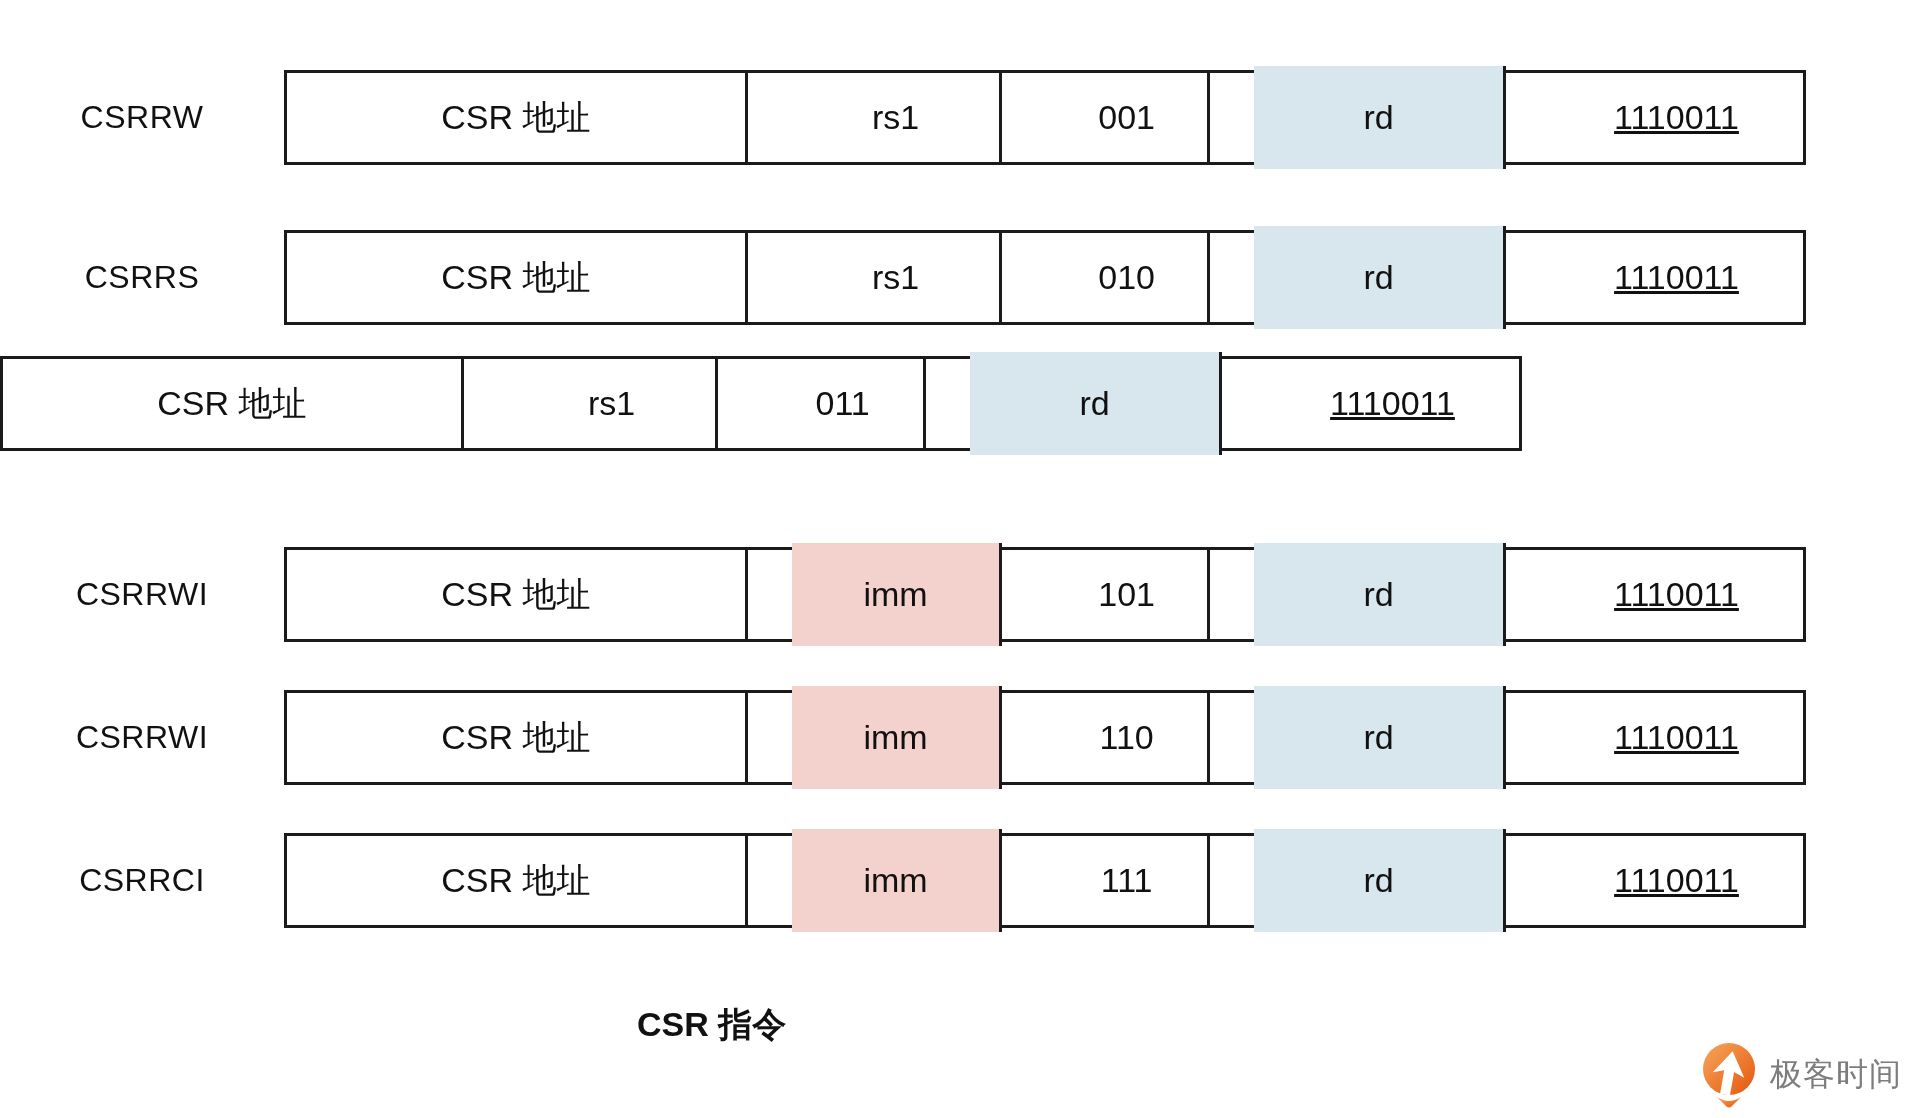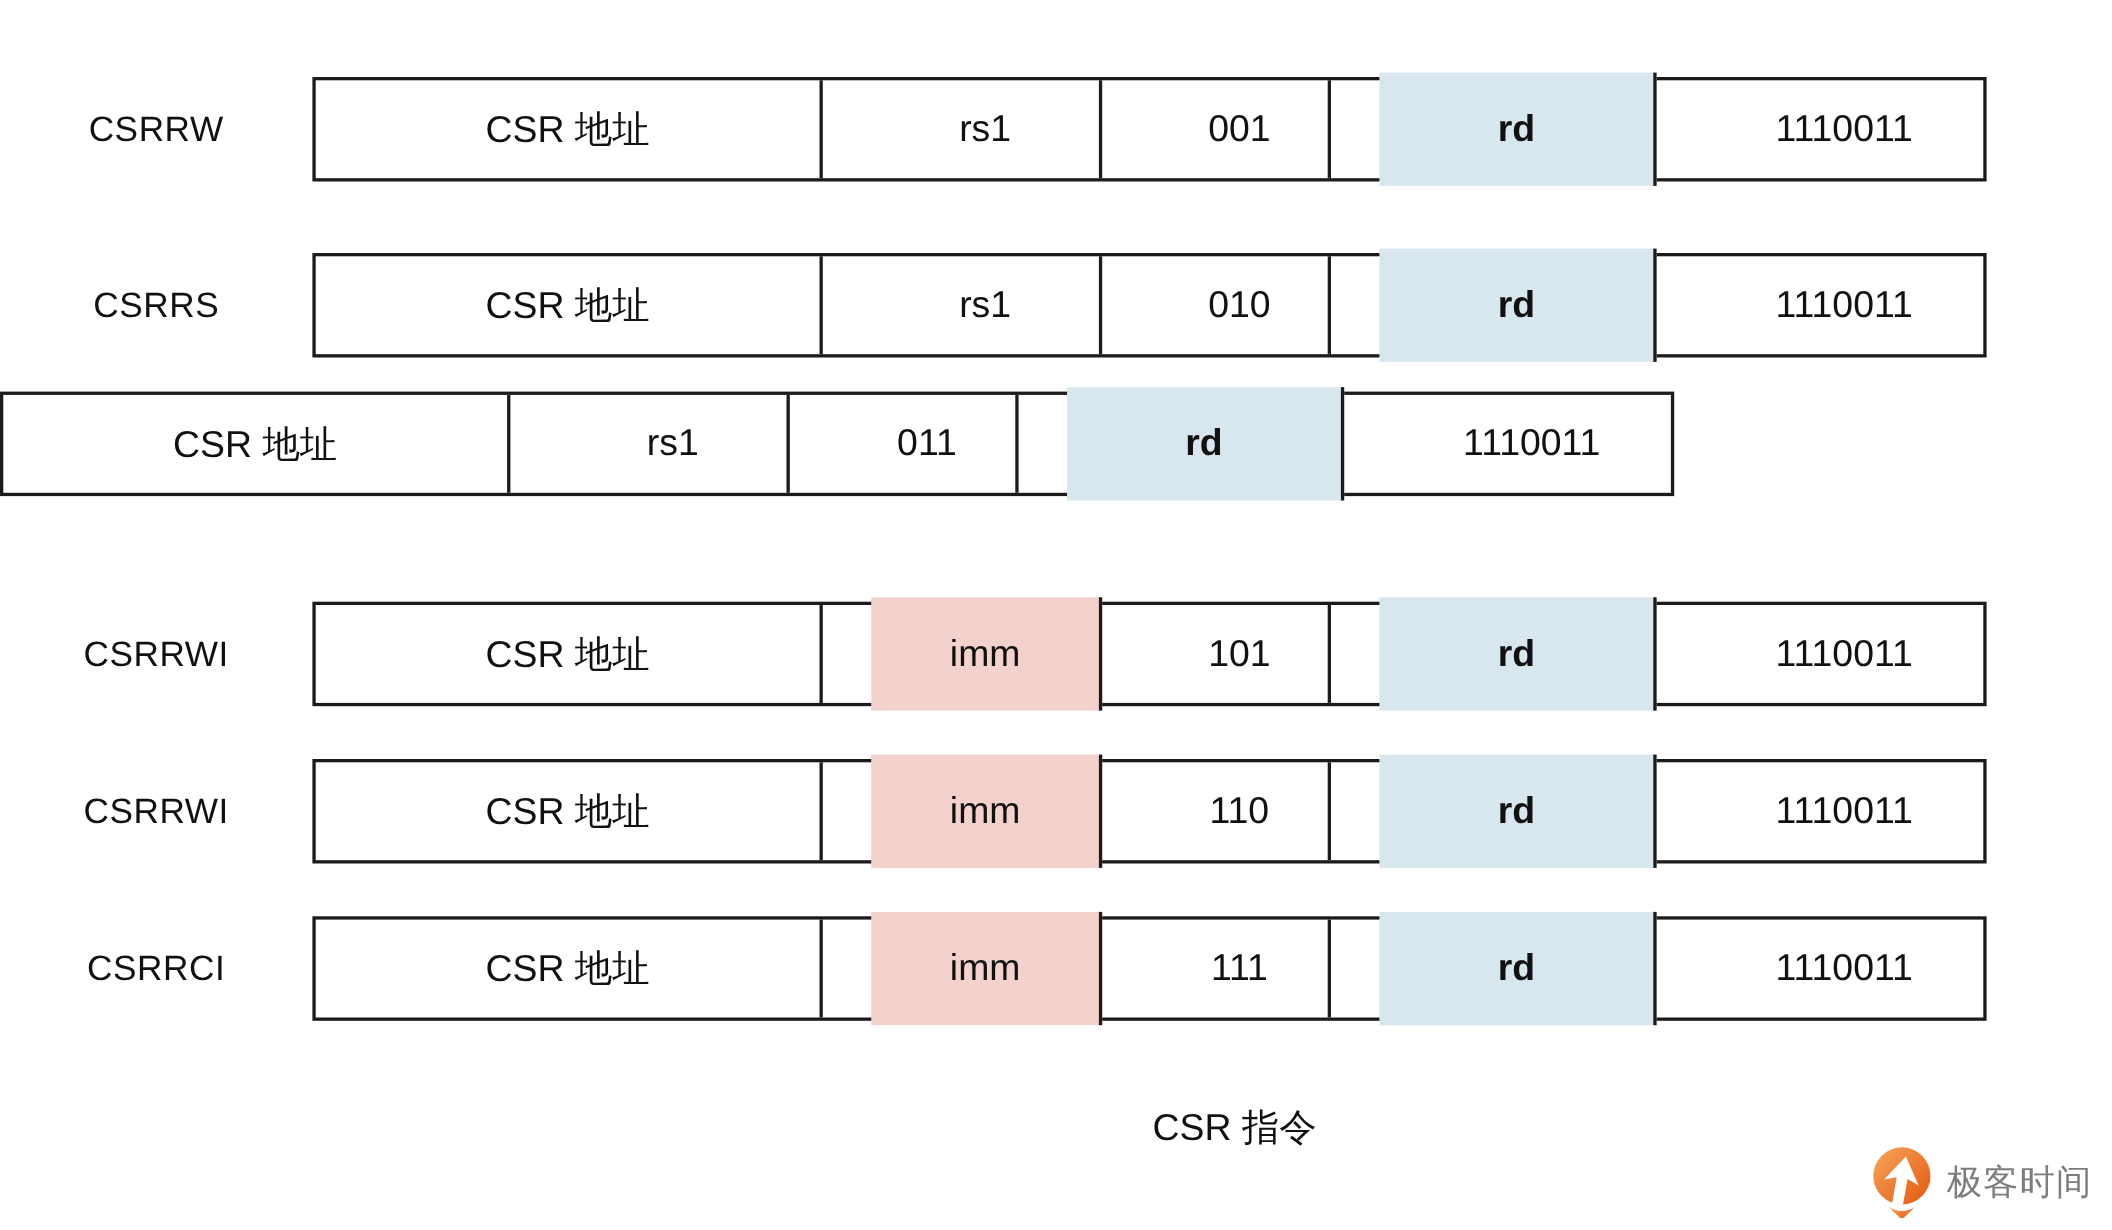--- a/index.html
+++ b/index.html
@@ -50,34 +50,35 @@
     justify-content: center;
     font-size: 34px;
     border-right: 3px solid var(--border);
     white-space: nowrap;
   }
   .cell:last-child { border-right: none; }
   .c-csr { width: 34.4%; }
   .c-src { width: 15.7%; }
   .c-f3  { width: 12.2%; }
   .c-rd  { width: 18.8%; }
-  .c-op  { width: 18.9%; }
+  .c-op  { width: 18.9%; text-decoration: underline; }
 
   
-  .hl-blue { background: var(--hl-blue); margin-top: -7px; margin-bottom: -7px; font-weight: bold; }
+  .hl-blue { background: var(--hl-blue); margin-top: -7px; margin-bottom: -7px; }
   .hl-pink { background: var(--hl-pink); margin-top: -7px; margin-bottom: -7px; text-align: center; }
 
   .caption {
     position: absolute;
     top: 1002px;
     left: 637px;
     width: 560px;
-    text-align: right;
+    text-align: left;
     font-size: 34px;
     color: #111111;
+    font-weight: bold;
   }
 
   .brand {
     position: absolute;
     left: 1700px;
     top: 1042px;
     display: flex;
     align-items: center;
     gap: 12px;
   }

